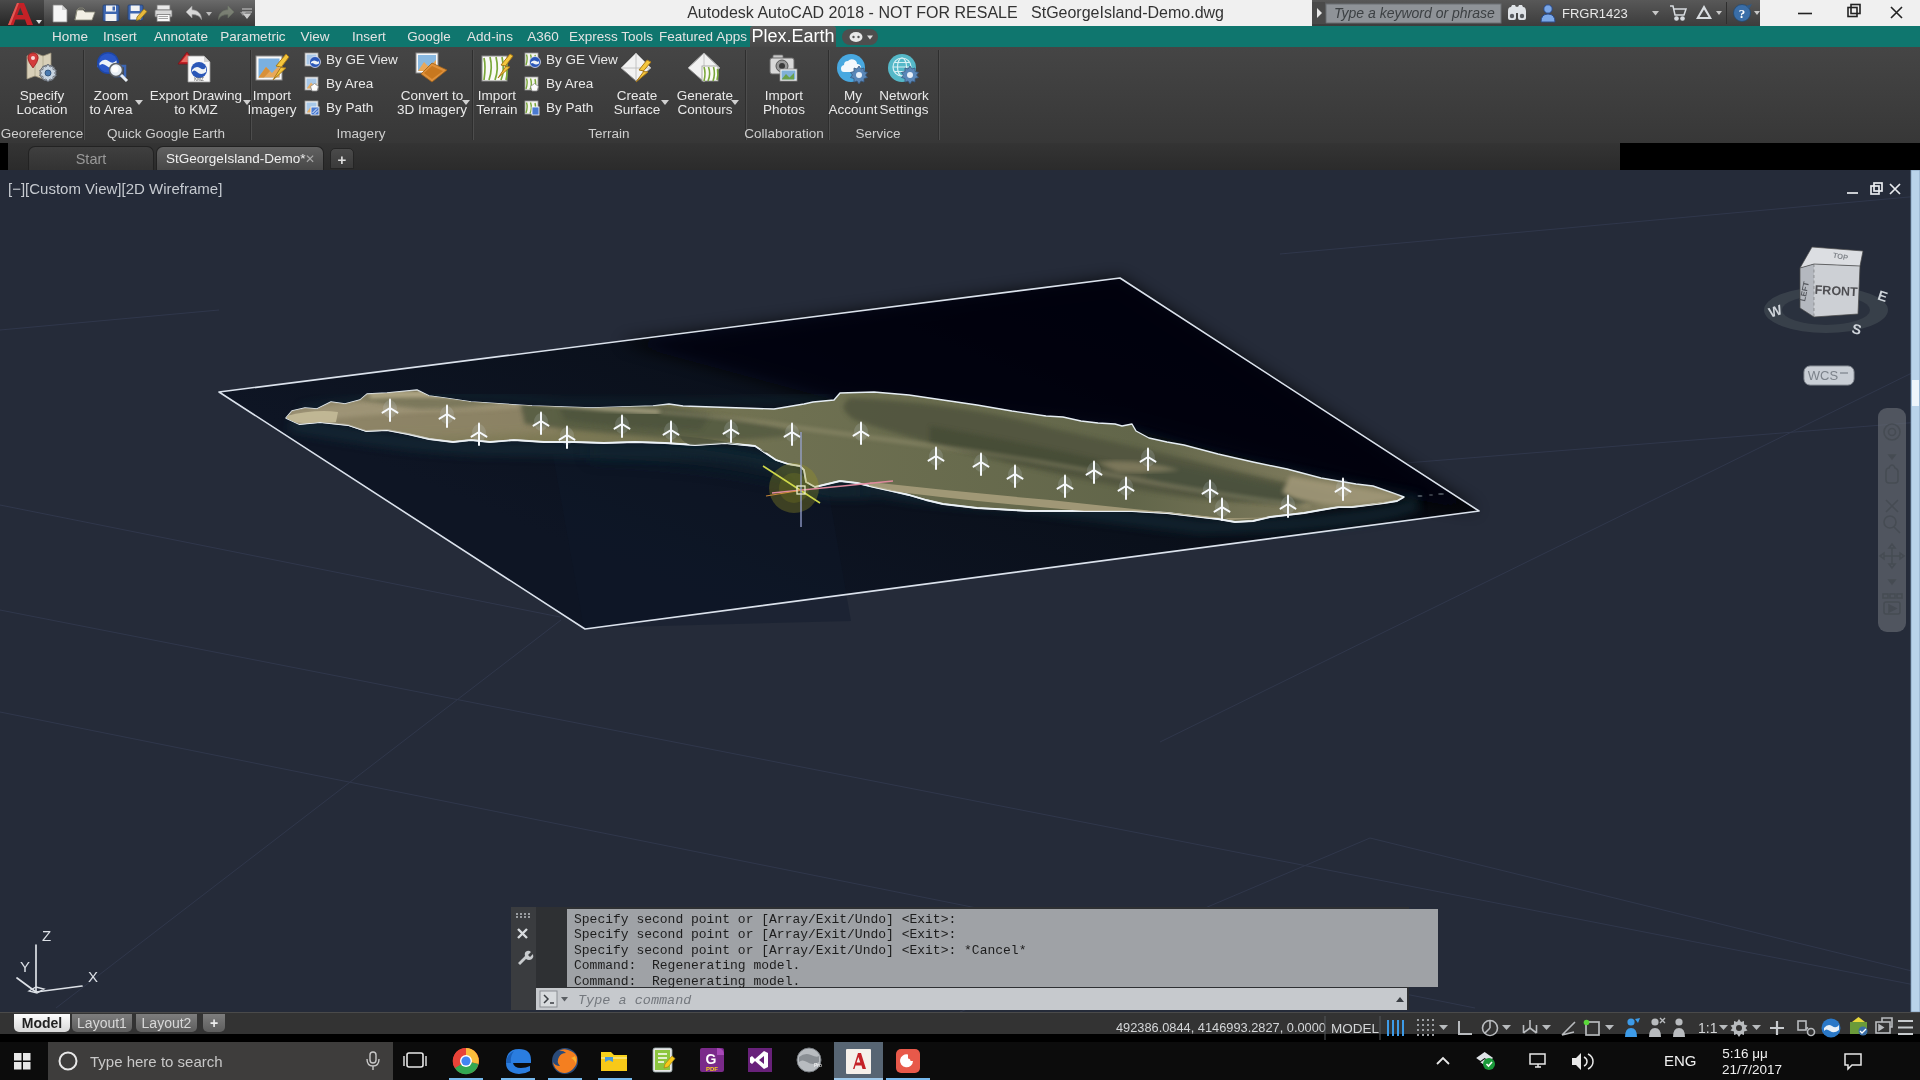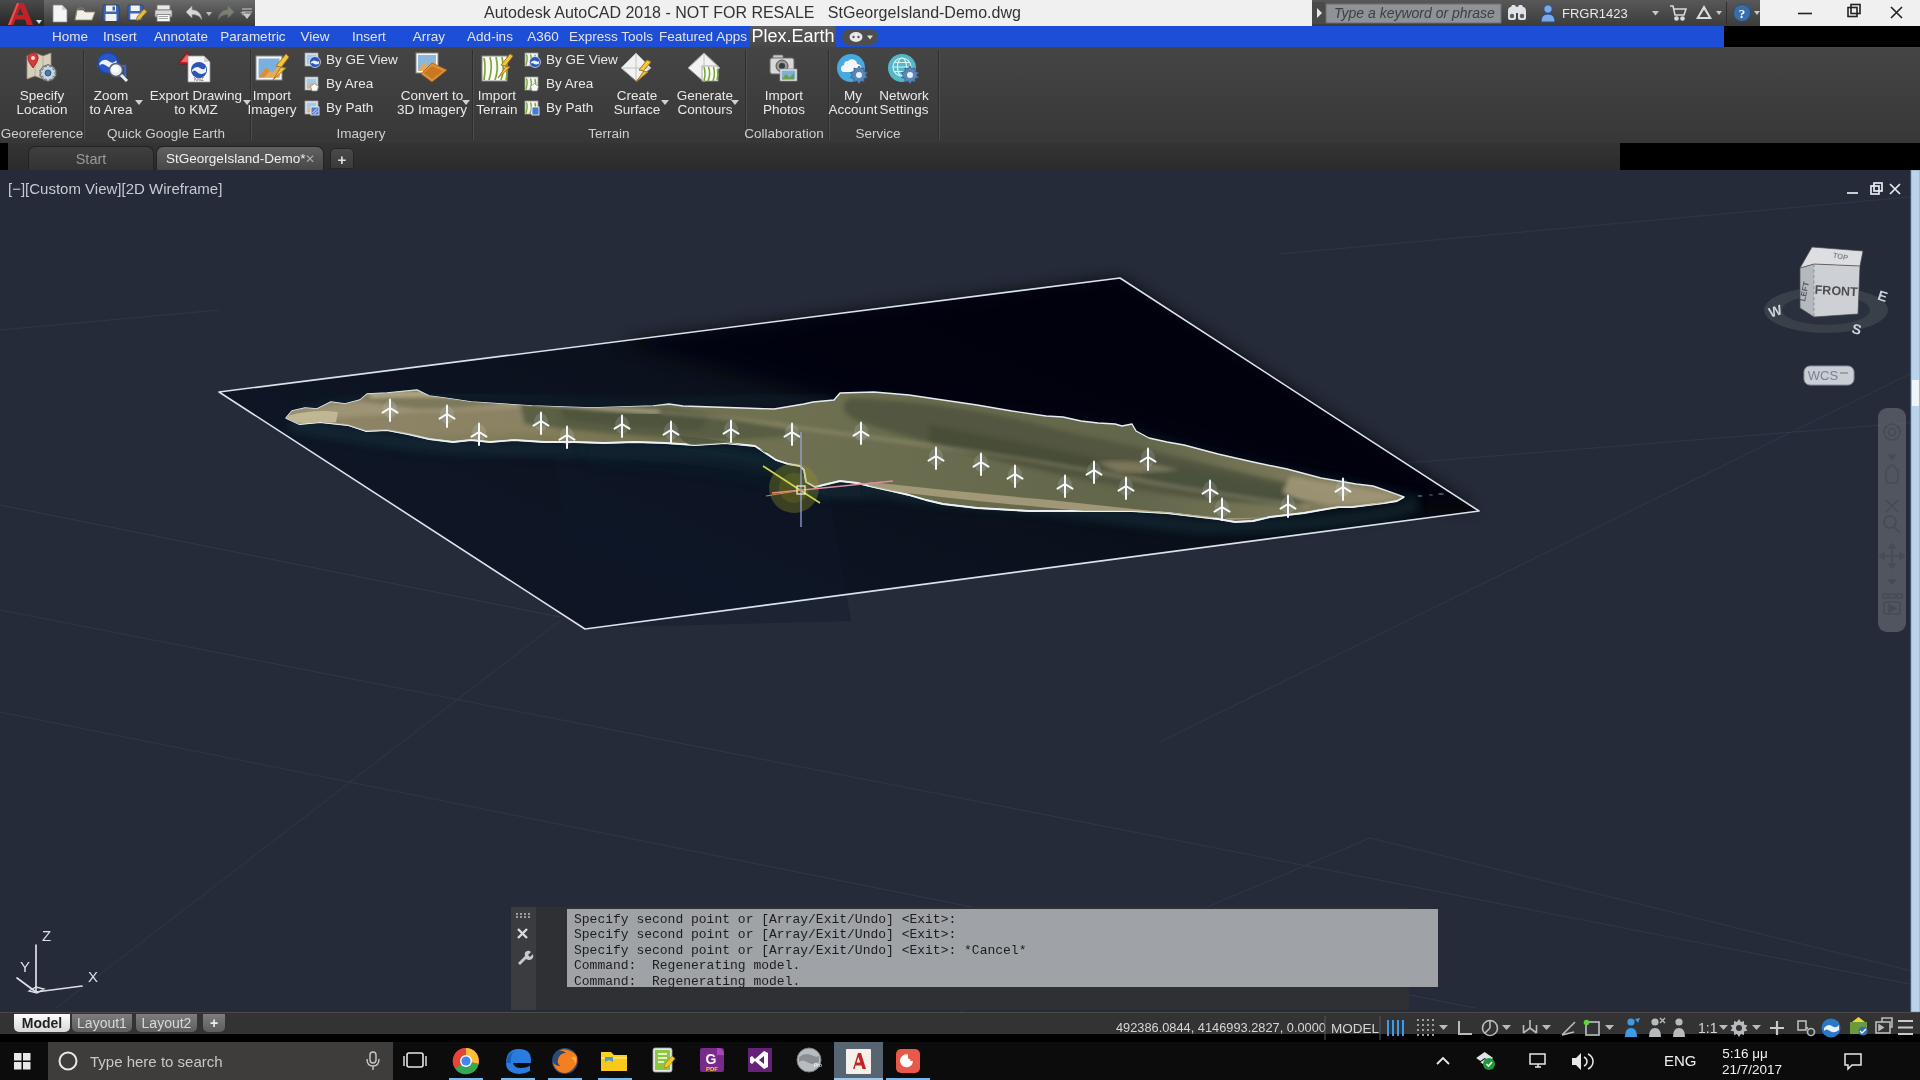--- a/index.html
+++ b/index.html
@@ -3,25 +3,25 @@
 <meta charset="utf-8">
 <style>
   * { margin:0; padding:0; box-sizing:border-box; }
   html,body { width:1920px; height:1080px; overflow:hidden; background:#000; }
   body { font-family:"Liberation Sans", sans-serif; position:relative; }
   .abs { position:absolute; }
   
   #titlebar { left:0; top:0; width:1920px; height:26px; background:#f0f0f0; }
   #logoblock { left:0; top:0; width:44px; height:26px; background:linear-gradient(#4a4a4a,#262626); }
   #qat { left:44px; top:0; width:211px; height:26px; background:linear-gradient(#6a6a6a,#3a3a3a); }
-  #titletext { left:484px; top:0; width:740px; height:39px; line-height:26px; text-align:left; font-size:16px; color:#333; }
+  #titletext { left:484px; top:0; width:740px; height:39px; line-height:26px; text-align:right; font-size:16px; color:#333; }
   #infocenter { left:1312px; top:0; width:448px; height:26px; background:linear-gradient(#585858,#3c3c3c); }
   #winbtns { left:1760px; top:0; width:160px; height:26px; color:#222; }
   
-  #menubar { left:0; top:26px; width:1724px; height:21px; background:#1d4ed8; }
+  #menubar { left:0; top:26px; width:1920px; height:21px; background:#0f766e; }
   .mi { position:absolute; top:0; height:21px; white-space:nowrap; line-height:21px; font-size:13.5px; color:#e3e3e3; text-align:center; }
   #plextab { position:absolute; left:750px; top:26px; width:86px; height:21px; background:linear-gradient(#5d5d5d,#474747); border-radius:3px 3px 0 0; color:#fff; text-align:center; line-height:21px; font-size:18px; }
   
   #ribbon { left:0; top:47px; width:1920px; height:96px; background:linear-gradient(#454545,#3a3a3a 80%, #373737); }
   
   #tabrow { left:8px; top:143px; width:1612px; height:27px; background:linear-gradient(#343434,#2b2b2b); }
   
   #scene { left:0; top:170px; }
   
   #cmdwin { left:511px; top:907px; width:898px; height:103px; background:#2e3033; }
@@ -145,21 +145,21 @@
   </g>
 </svg>
 
 <div class="abs" id="menubar">
   <div class="mi" style="left:20px;width:100px">Home</div>
   <div class="mi" style="left:70px;width:100px">Insert</div>
   <div class="mi" style="left:131px;width:100px">Annotate</div>
   <div class="mi" style="left:203px;width:100px">Parametric</div>
   <div class="mi" style="left:265px;width:100px">View</div>
   <div class="mi" style="left:319px;width:100px">Insert</div>
-  <div class="mi" style="left:379px;width:100px">Array</div>
+  <div class="mi" style="left:379px;width:100px">Google</div>
   <div class="mi" style="left:440px;width:100px">Add-ins</div>
   <div class="mi" style="left:493px;width:100px">A360</div>
   <div class="mi" style="left:561px;width:100px">Express Tools</div>
   <div class="mi" style="left:653px;width:100px">Featured Apps</div>
 </div>
 <div class="abs" id="plextab">Plex.Earth 4</div>
 <div class="abs" style="left:842px;top:29px;width:36px;height:16px;background:#4e4e4e;border-radius:8px">
   <svg width="36" height="16" viewBox="0 0 36 16">
       <ellipse cx="14" cy="8" rx="6.5" ry="5" fill="#e8e8e8"></ellipse>
       <circle cx="11.5" cy="8" r="1.2" fill="#555"></circle>
@@ -580,20 +580,29 @@
 <rect x="1911" y="170" width="9" height="842" fill="none" stroke="#7d9cba" stroke-width="0.8"></rect>
 <rect x="1912" y="380" width="7" height="26" fill="#eef5fb"></rect>
 </svg>
 
 <div class="abs" id="cmdwin">
   <div id="cmdtext">Specify second point or [Array/Exit/Undo] &lt;Exit&gt;:
 Specify second point or [Array/Exit/Undo] &lt;Exit&gt;:
 Specify second point or [Array/Exit/Undo] &lt;Exit&gt;: *Cancel*
 Command:  Regenerating model.
 Command:  Regenerating model.</div>
+  <div id="cmdinput">
+    <svg width="871" height="22" viewBox="0 0 871 22">
+      <rect x="4" y="3" width="17" height="16" fill="#d8dbde" stroke="#8a8e93" stroke-width="1"></rect>
+      <path d="M8 7 l4 4 l-4 4 M14 15 h4" stroke="#3a3e43" stroke-width="1.5" fill="none"></path>
+      <path d="M25 9 l7 0 l-3.5 4.5 z" fill="#5a5e63"></path>
+      <text x="42" y="16" font-size="13.5" font-style="italic" fill="#74787e" font-family="Liberation Mono">Type a command</text>
+      <path d="M860 14 l8 0 l-4 -5 z" fill="#3a3e43"></path>
+    </svg>
+  </div>
 
   <svg style="position:absolute;left:0;top:0" width="25" height="103" viewBox="0 0 25 103">
     <rect x="0" y="0" width="25" height="103" fill="#3a3c3f"></rect>
     <g fill="#9a9da1">
       <rect x="5" y="6" width="2" height="2"></rect>
         <rect x="9" y="6" width="2" height="2"></rect>
         <rect x="13" y="6" width="2" height="2"></rect>
         <rect x="17" y="6" width="2" height="2"></rect>
       <rect x="5" y="9" width="2" height="2"></rect>
         <rect x="9" y="9" width="2" height="2"></rect>

